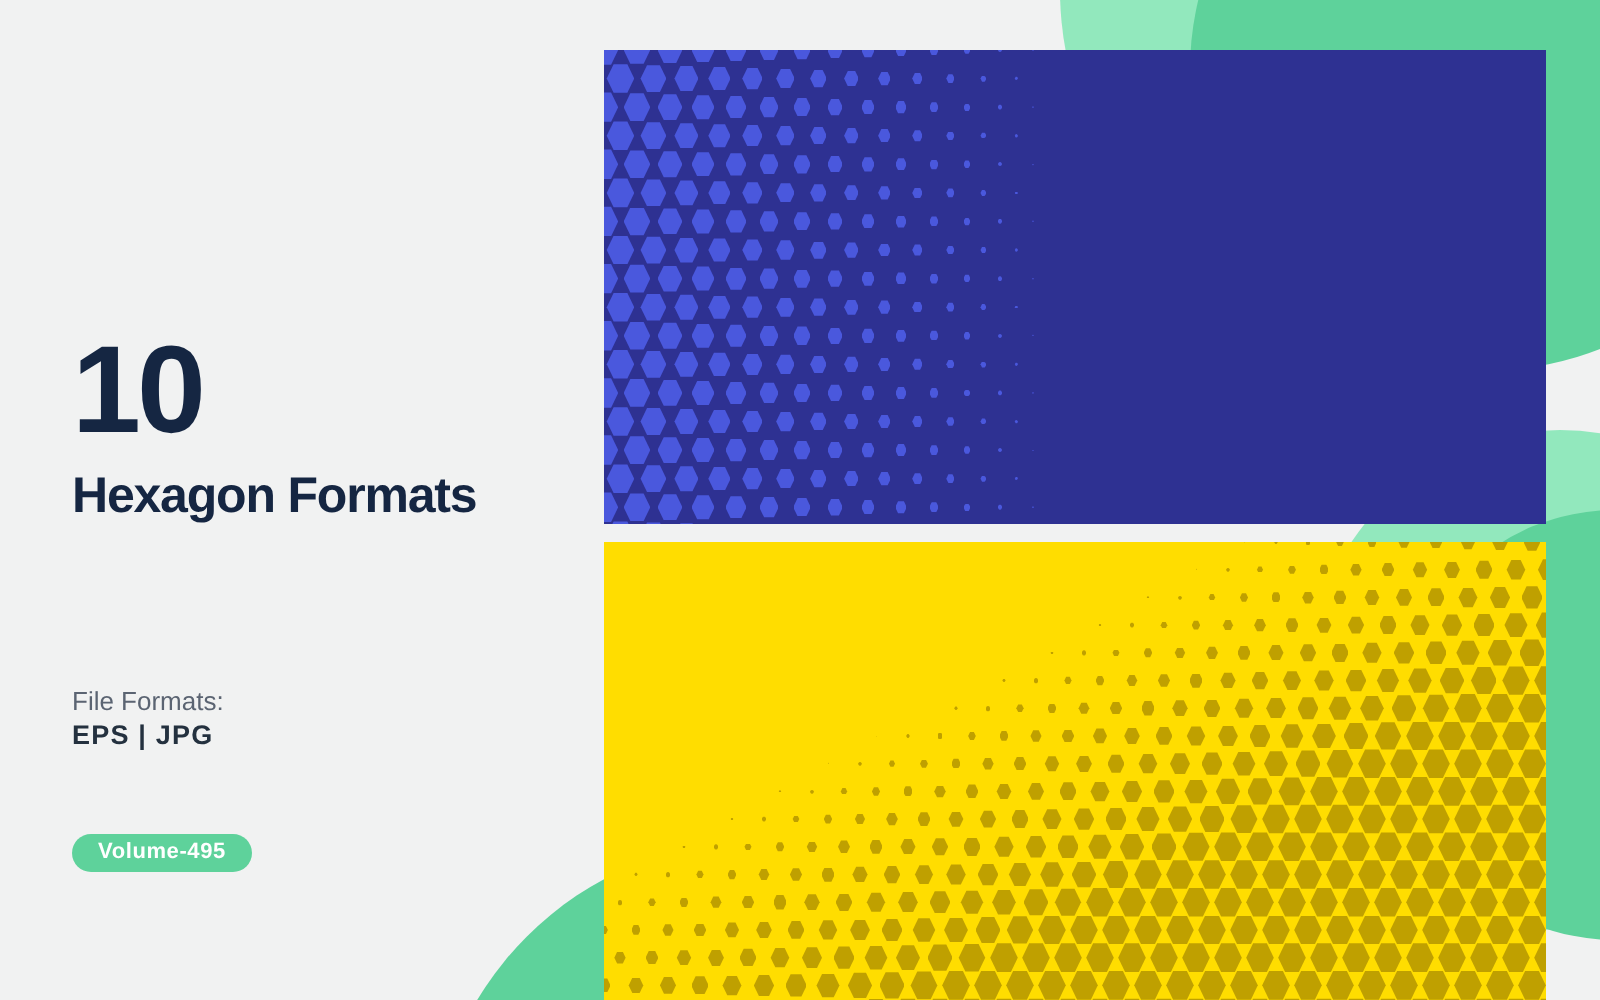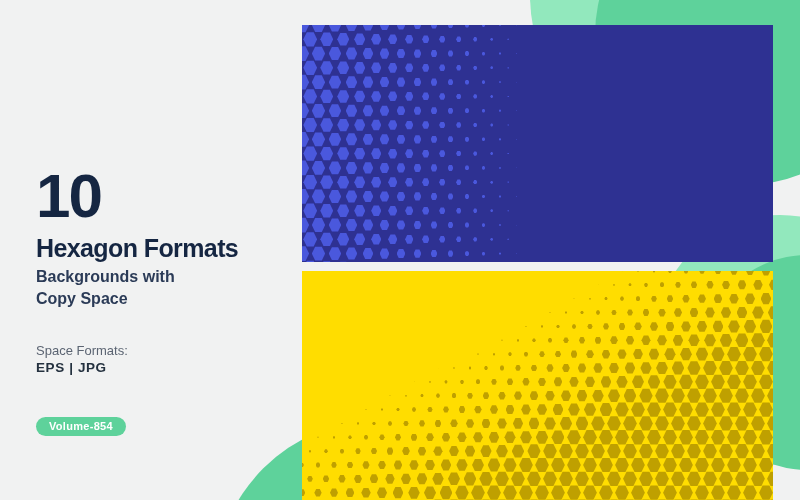--- a/index.html
+++ b/index.html
@@ -172,29 +172,25 @@
   <div class="blob" id="blob-right-lower2"></div>
   <div class="blob" id="blob-bottom-left"></div>
 
   <div id="info">
 
 
     <div id="count">10</div>
 
     <div id="title">Hexagon Formats</div>
 
-    <div id="subtitle">
-      <div>Backgrounds with</div>
-      <div>Copy Space</div>
-    </div>
-
-    <div id="formats-label">Space Formats:</div>
+
+    <div id="formats-label">File Formats:</div>
     <div id="formats-value">EPS  |  JPG</div>
 
-    <div id="volume-badge">Volume-854</div>
+    <div id="volume-badge">Volume-495</div>
   </div>
 
   <div class="panel" id="panel-blue">
     <div class="dots" id="dots-blue">
         <div class="hexcell" style="color: rgb(74, 88, 221); width: 14.2px; height: 15.336px; left: -7.1px; top: -7.668px;"></div>
         <div class="hexcell" style="color: rgb(74, 88, 221); width: 13.3468px; height: 14.4145px; left: 9.82662px; top: -7.20725px;"></div>
         <div class="hexcell" style="color: rgb(74, 88, 221); width: 12.4797px; height: 13.478px; left: 26.7602px; top: -6.73902px;"></div>
         <div class="hexcell" style="color: rgb(74, 88, 221); width: 11.5972px; height: 12.525px; left: 43.7014px; top: -6.26249px;"></div>
         <div class="hexcell" style="color: rgb(74, 88, 221); width: 10.6976px; height: 11.5534px; left: 60.6512px; top: -5.77671px;"></div>
         <div class="hexcell" style="color: rgb(74, 88, 221); width: 9.77868px; height: 10.561px; left: 77.6107px; top: -5.28049px;"></div>

